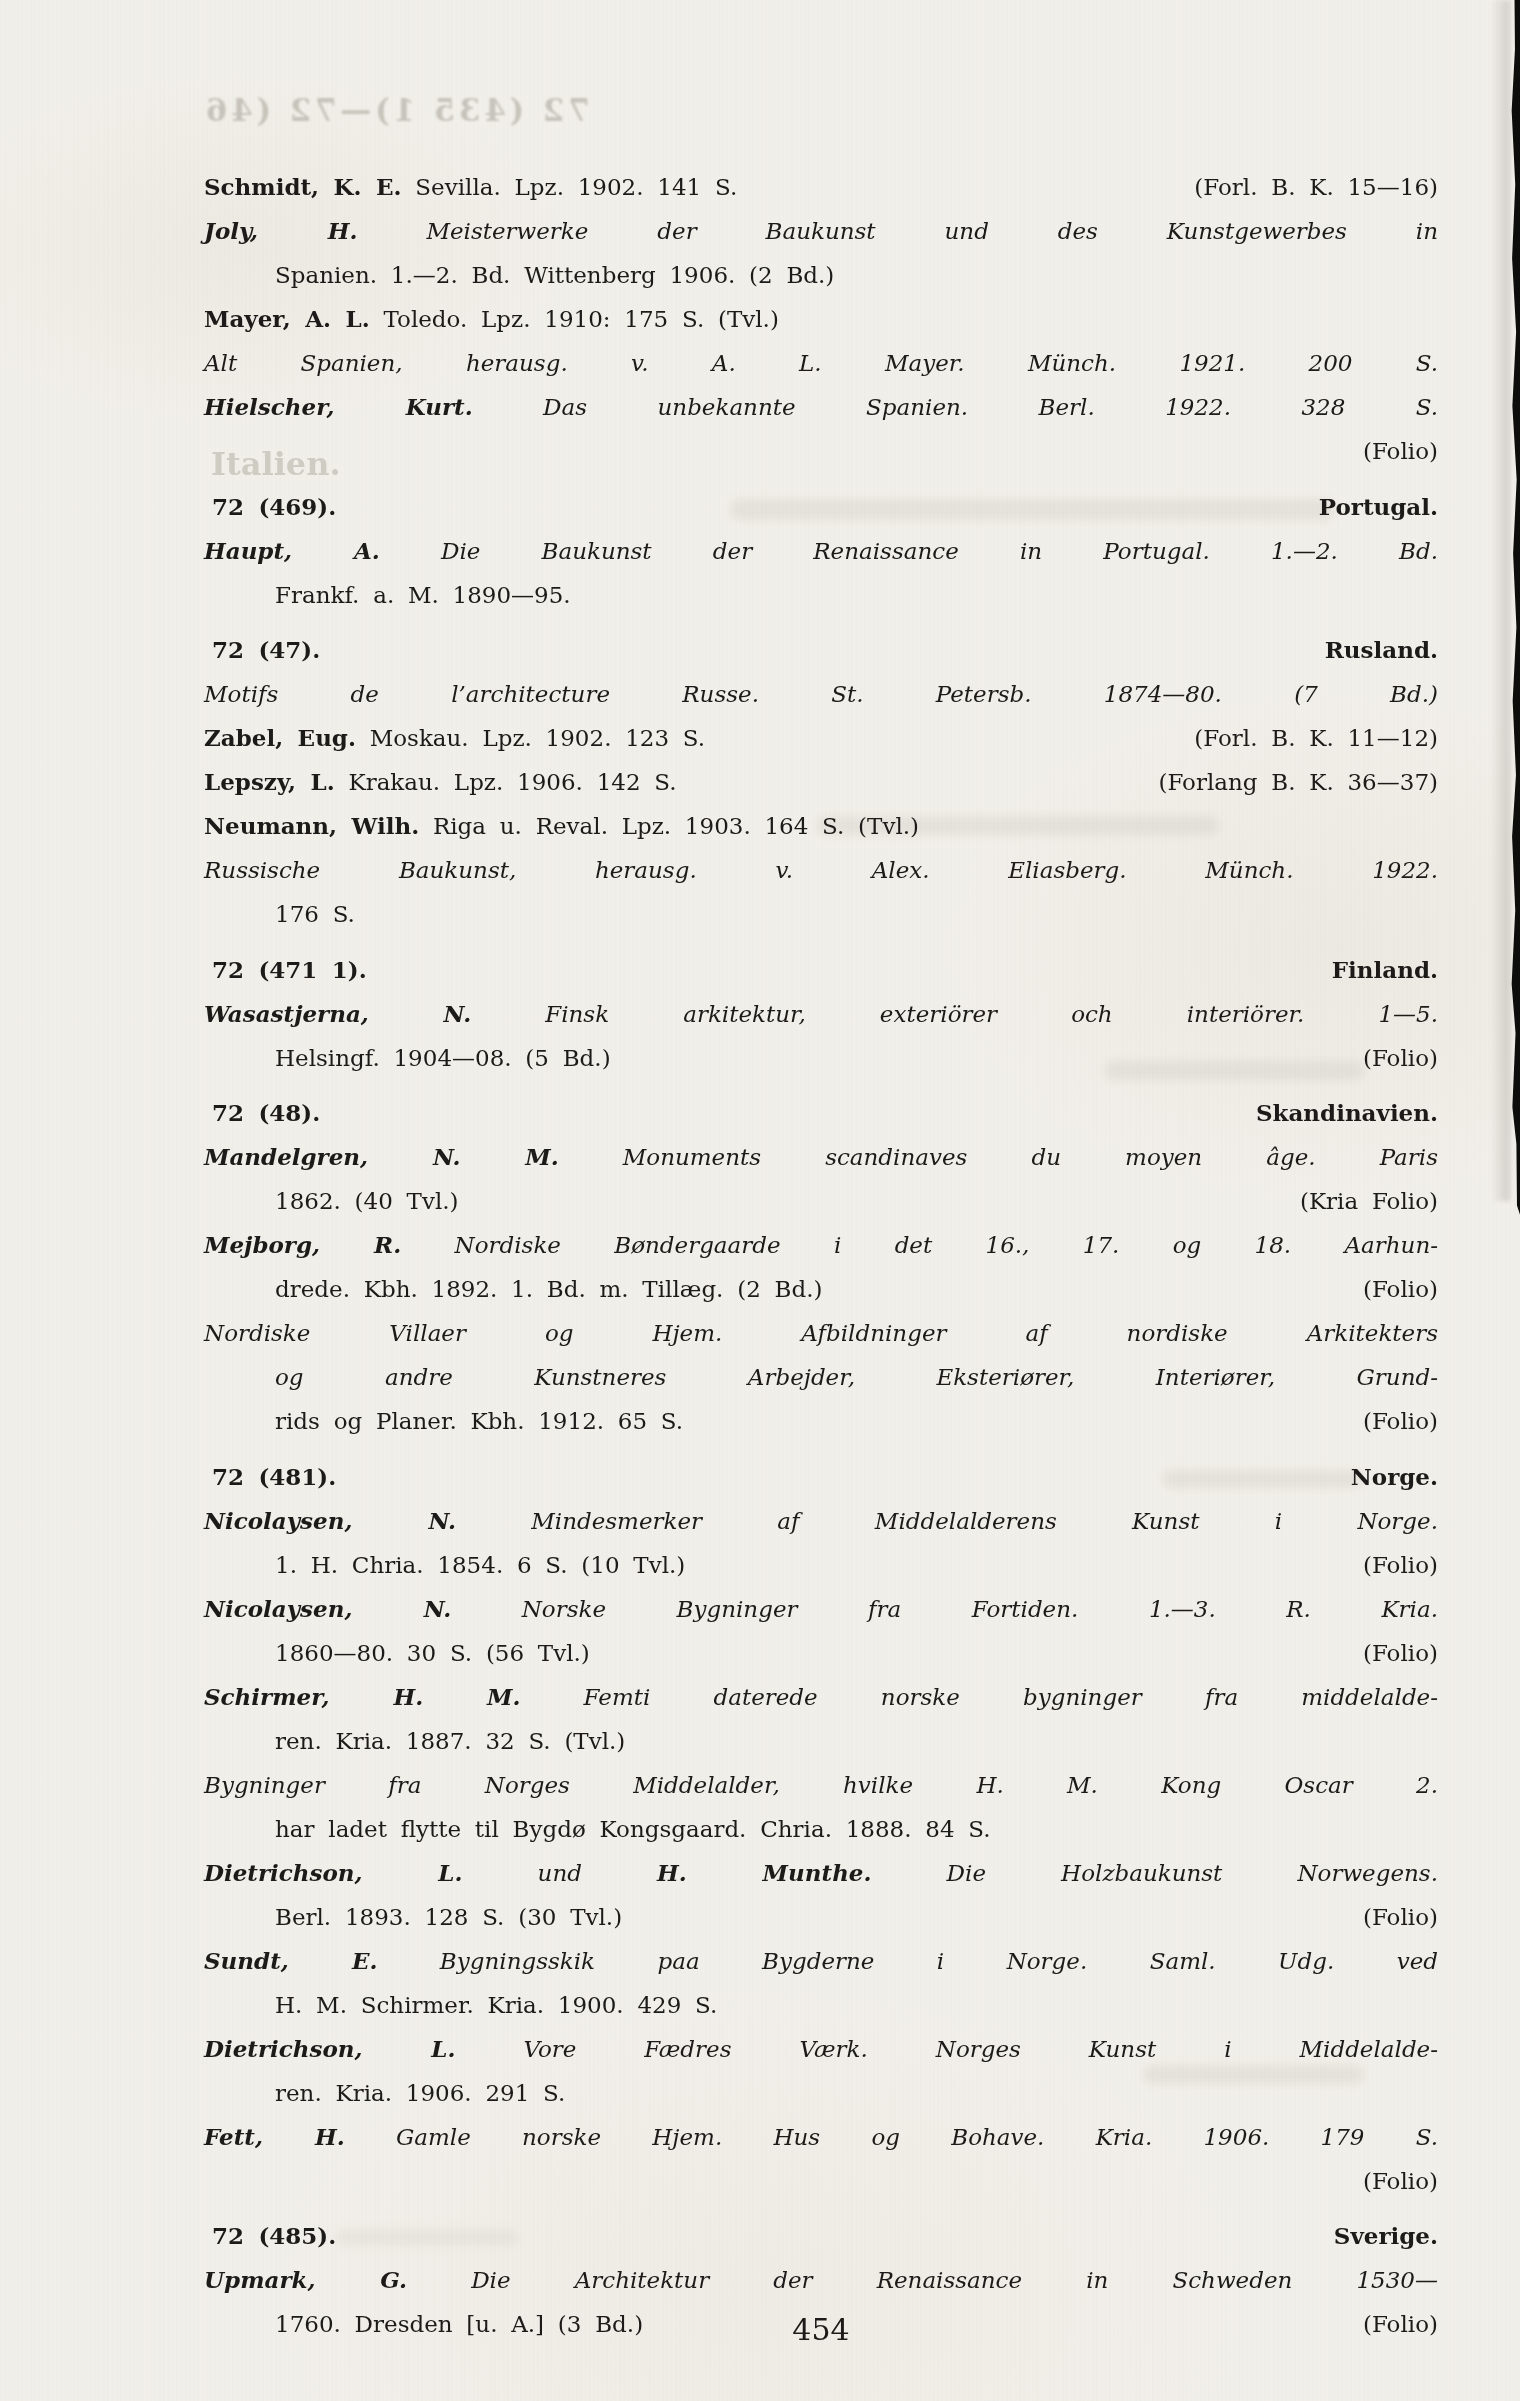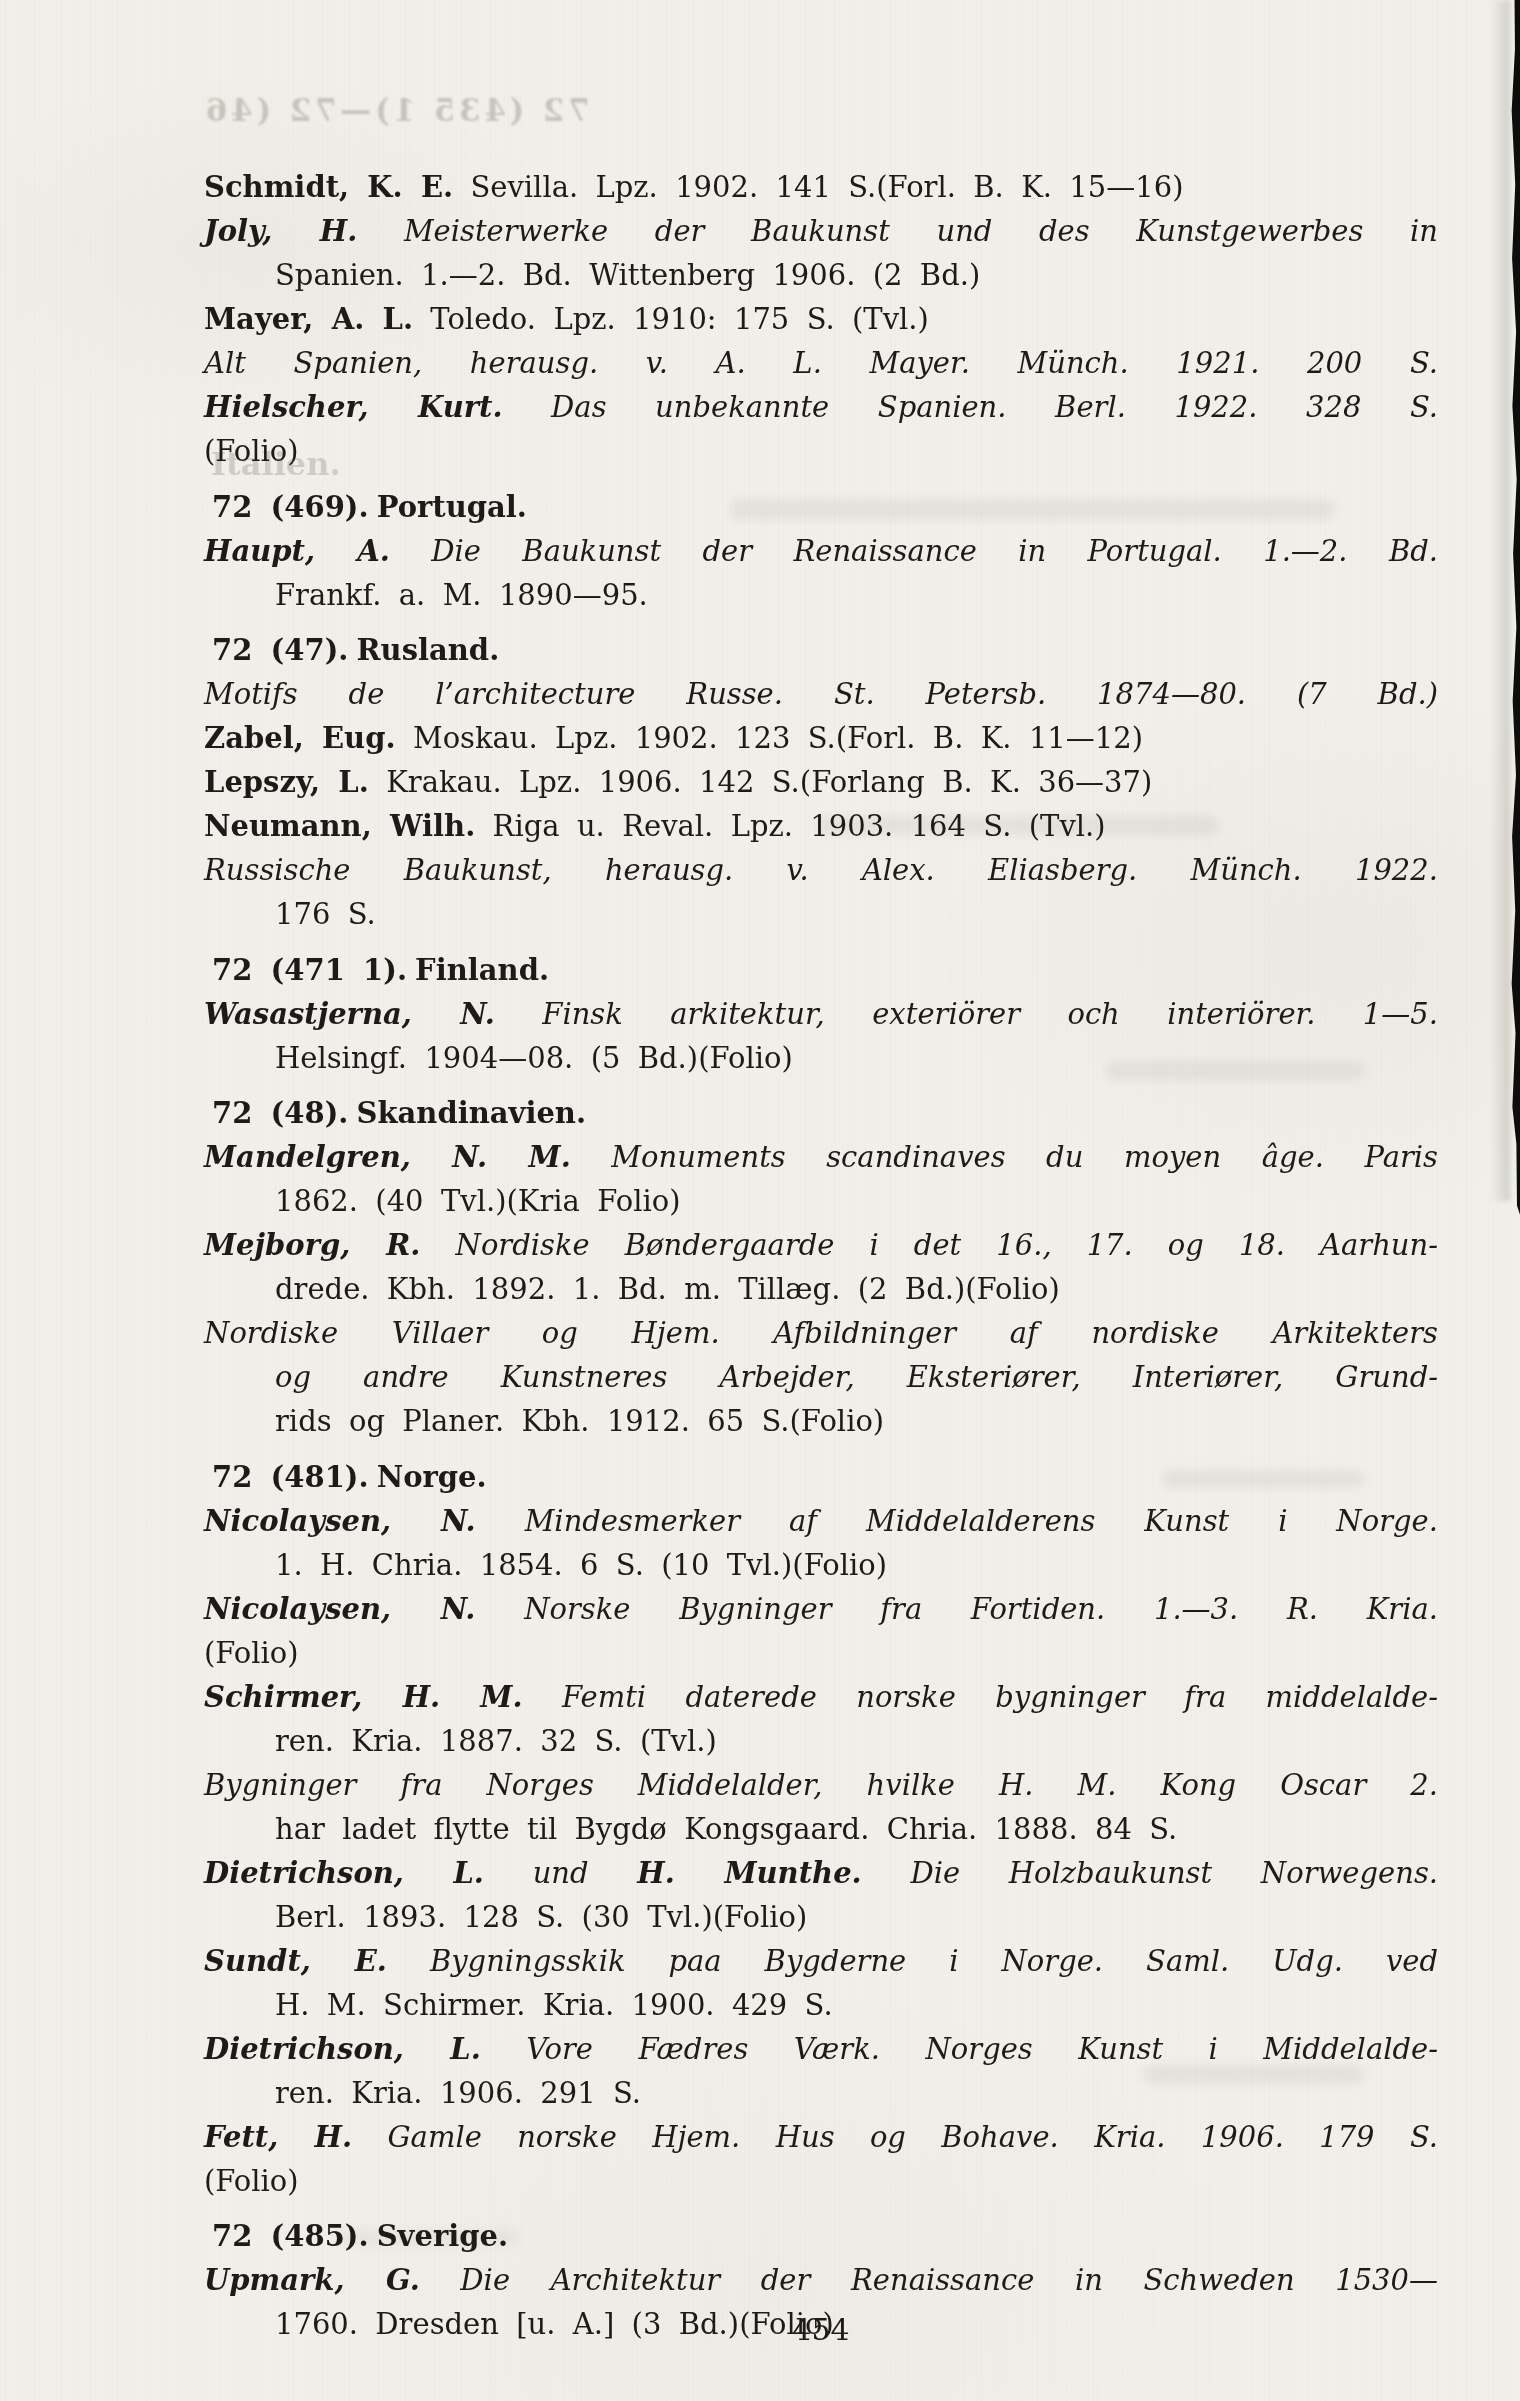--- a/index.html
+++ b/index.html
@@ -83,24 +83,25 @@
 
   
   .content {
     position: absolute;
     left: 204px;
     top: 165px;
     width: 1234px;
   }
   .line {
     display: flex;
+    justify-content: space-between;
     align-items: baseline;
     height: 44px;
     line-height: 44px;
-    font-size: 29px;
+    font-size: 23px;
   }
   .line .lt {
     white-space: nowrap;
     word-spacing: 0.28em;
   }
   .line .rt {
     white-space: nowrap;
     word-spacing: 0.28em;
   }
   .line.ind .lt { padding-left: 71px; }
@@ -248,20 +249,21 @@
         <span class="lt"><b>Nicolaysen, N.</b><span> Mindesmerker af Middelalderens Kunst i Norge.</span></span>
       </div>
       <div class="line ind">
         <span class="lt"><span>1. H. Chria. 1854. 6 S. (10 Tvl.)</span></span>
         <span class="rt">(Folio)</span>
       </div>
       <div class="line j">
         <span class="lt"><b>Nicolaysen, N.</b><span> Norske Bygninger fra Fortiden. 1.—3. R. Kria.</span></span>
       </div>
       <div class="line ind">
+        <span class="lt"><span>1860—80. 30 S. (56 Tvl.)</span></span>
         <span class="rt">(Folio)</span>
       </div>
       <div class="line j">
         <span class="lt"><b>Schirmer, H. M.</b><span> Femti daterede norske bygninger fra middelalde-</span></span>
       </div>
       <div class="line ind">
         <span class="lt"><span>ren. Kria. 1887. 32 S. (Tvl.)</span></span>
       </div>
       <div class="line j">
         <span class="lt"><span>Bygninger fra Norges Middelalder, hvilke H. M. Kong Oscar 2.</span></span>

